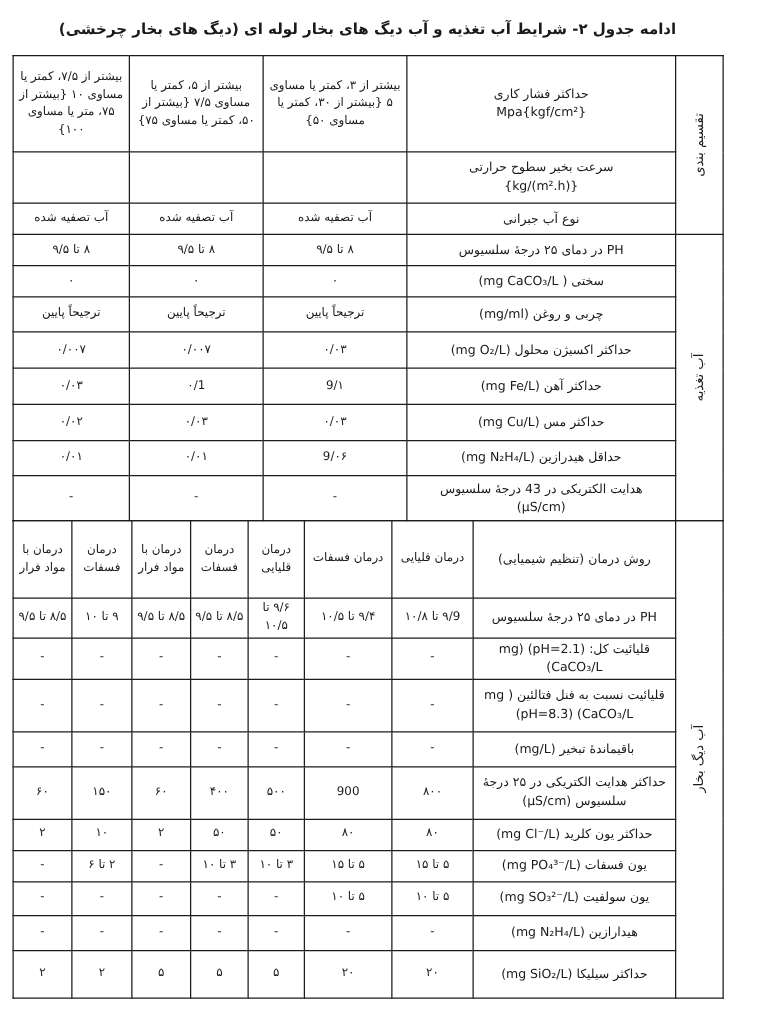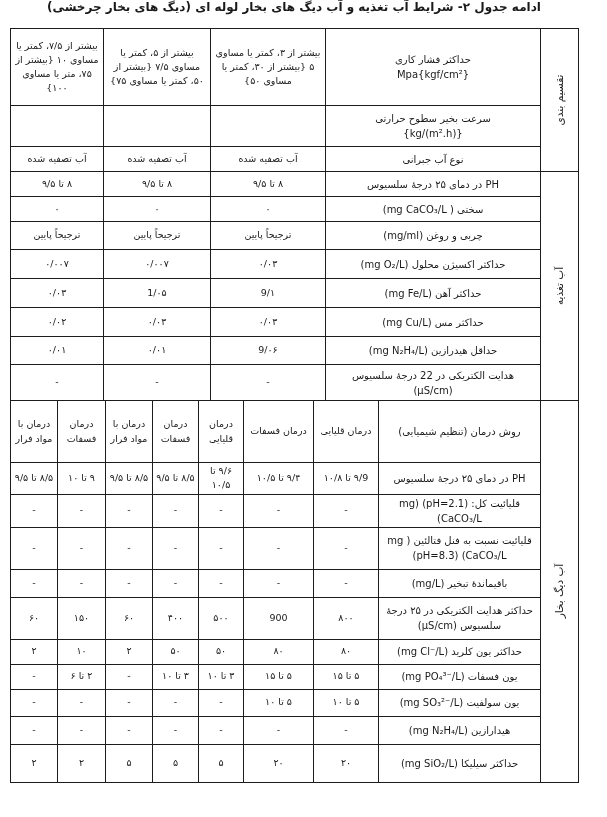--- a/index.html
+++ b/index.html
@@ -1,17 +1,17 @@
 <!DOCTYPE html>
 <html><head>
 <meta charset="utf-8">
 <style>
   html,body{margin:0;padding:0;background:#fff;}
   body{width:607px;height:817px;font-family:"DejaVu Sans",sans-serif;color:#1a1a1a;overflow:hidden;}
-  .page{padding-top:0;}
+  .page{padding-top:16px;}
   .doc-title{width:568px;margin:0 29px 14px 10px;text-align:center;font-weight:bold;font-size:12px;direction:rtl;}
   table{border-collapse:collapse;table-layout:fixed;width:568px;margin-left:10px;direction:rtl;}
   table.lower{margin-top:-1px;}
   td{border:1px solid #1c1c1c;text-align:center;vertical-align:middle;padding:1px 2px;font-size:9.5px;line-height:1.5;overflow:hidden;}
   td.lbl{font-size:10px;text-align:center;}
   .unit{direction:ltr;unicode-bidi:isolate;}
   td.vcell{position:relative;padding:0;}
   .vlabel{position:absolute;top:50%;left:50%;transform:translate(-50%,-50%) rotate(-90deg);white-space:nowrap;font-size:10.5px;}
   .hdr{font-size:9.5px;}
 </style>
@@ -80,38 +80,38 @@
     </tr>
     <tr style="height:29px">
       <td class="lbl">حداکثر اکسیژن محلول (mg O₂/L)</td>
       <td>۰/۰۳</td>
       <td>۰/۰۰۷</td>
       <td>۰/۰۰۷</td>
     </tr>
     <tr style="height:29px">
       <td class="lbl">حداکثر آهن (mg Fe/L)</td>
       <td>9/۱</td>
-      <td>1/۰۵</td>
+      <td>۰/1</td>
       <td>۰/۰۳</td>
     </tr>
     <tr style="height:29px">
       <td class="lbl">حداکثر مس (mg Cu/L)</td>
       <td>۰/۰۳</td>
       <td>۰/۰۳</td>
       <td>۰/۰۲</td>
     </tr>
     <tr style="height:28px">
       <td class="lbl">حداقل هیدرازین (mg N₂H₄/L)</td>
       <td>9/۰۶</td>
       <td>۰/۰۱</td>
       <td>۰/۰۱</td>
     </tr>
     <tr style="height:36px">
       <td class="lbl">
-            <div>هدایت الکتریکی در 22 درجۀ سلسیوس</div>
+            <div>هدایت الکتریکی در 43 درجۀ سلسیوس</div>
             <div class="unit">(μS/cm)</div>
           </td>
       <td>-</td>
       <td>-</td>
       <td>-</td>
     </tr>
   </tbody>
     </table>
 
   <table class="lower">

